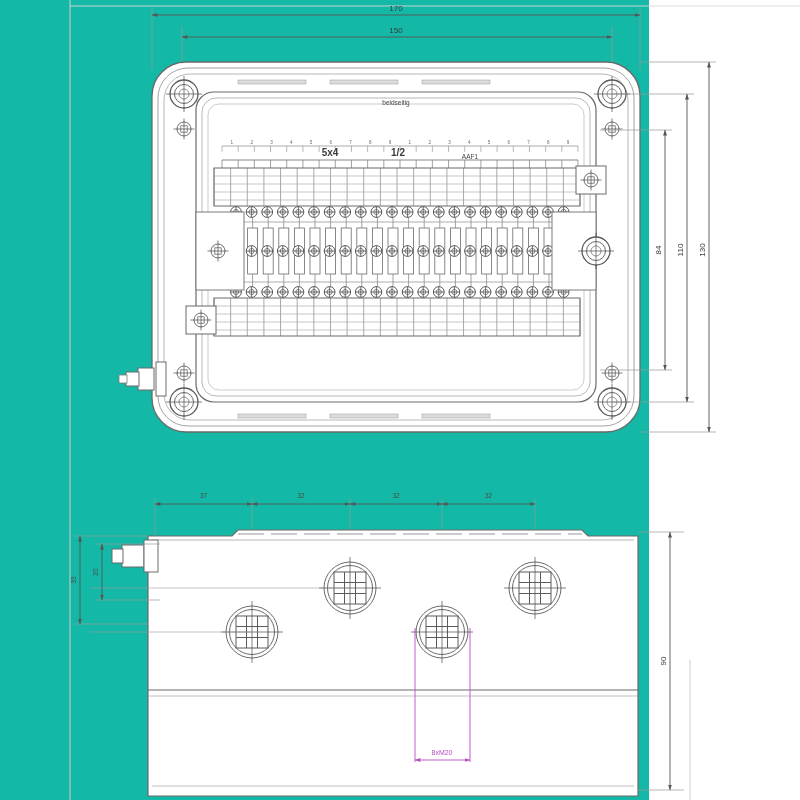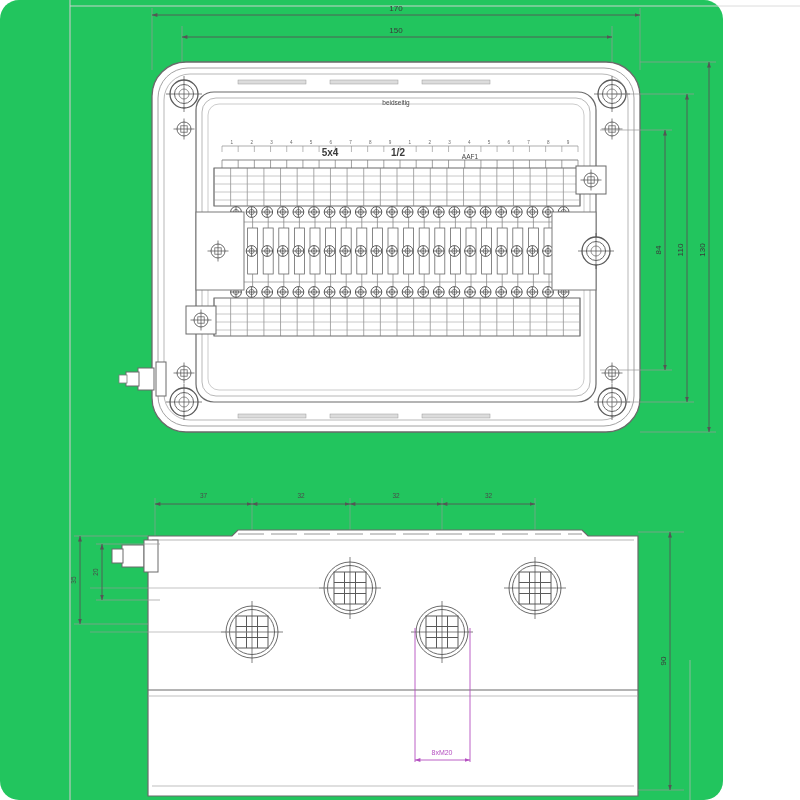--- a/index.html
+++ b/index.html
@@ -1,18 +1,18 @@
 <!DOCTYPE html>
 <html><head>
 <meta charset="utf-8">
 <style>
   html,body{margin:0;padding:0;background:#ffffff;}
   body{width:800px;height:800px;overflow:hidden;
        font-family:"Liberation Sans", sans-serif;}
-  #stage{position:relative;width:723px;height:800px;background:#22c55e;border-radius:19px;}
+  #stage{position:relative;width:649px;height:800px;background:#14b8a6;}
   svg{display:block;}
   .dimtxt{font-size:8px;fill:#3a3a3a;font-family:"Liberation Sans",sans-serif;}
   .dimtxt-sm{font-size:6.5px;fill:#4a4a4a;font-family:"Liberation Sans",sans-serif;}
   .tiny{font-size:4.6px;fill:#6a6a6a;font-family:"Liberation Sans",sans-serif;}
   .labeltxt{font-size:6.5px;fill:#444;font-family:"Liberation Sans",sans-serif;}
   .bigtxt{font-size:10px;fill:#3c3c3c;font-weight:bold;font-family:"Liberation Sans",sans-serif;}
   .magtxt{font-size:7px;fill:#b44fc0;font-family:"Liberation Sans",sans-serif;}
 </style>
 </head>
 <body>

